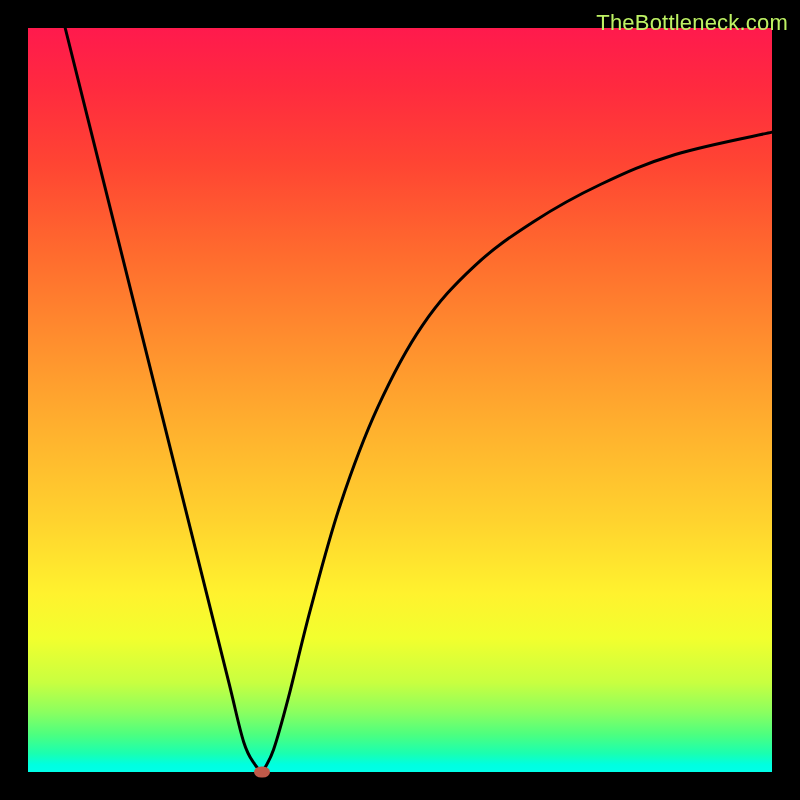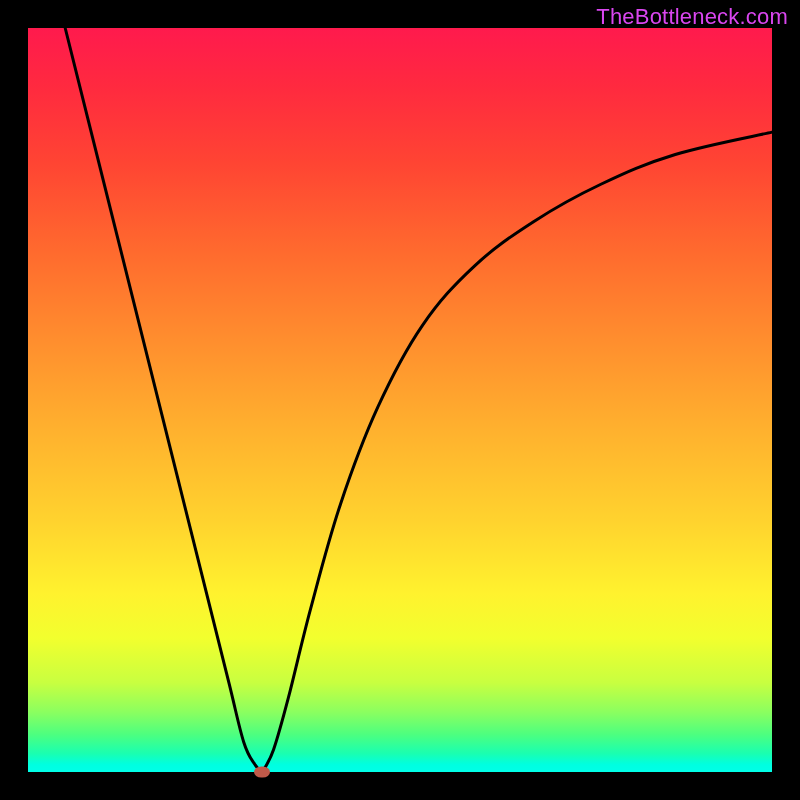--- a/index.html
+++ b/index.html
@@ -33,23 +33,23 @@
 
   .plot svg {
     position: absolute;
     left: 0; top: 0;
     width: 100%; height: 100%;
     overflow: visible;
   }
 
   .watermark {
     position: absolute;
-    top: 4px;
+    top: 10px;
     right: 12px;
-    color: #d946ef;
+    color: #bef264;
     font-size: 22px;
     font-family: Arial, sans-serif;
     letter-spacing: 0.2px;
     user-select: none;
   }
 
   .marker {
     position: absolute;
     width: 16px;
     height: 11px;

